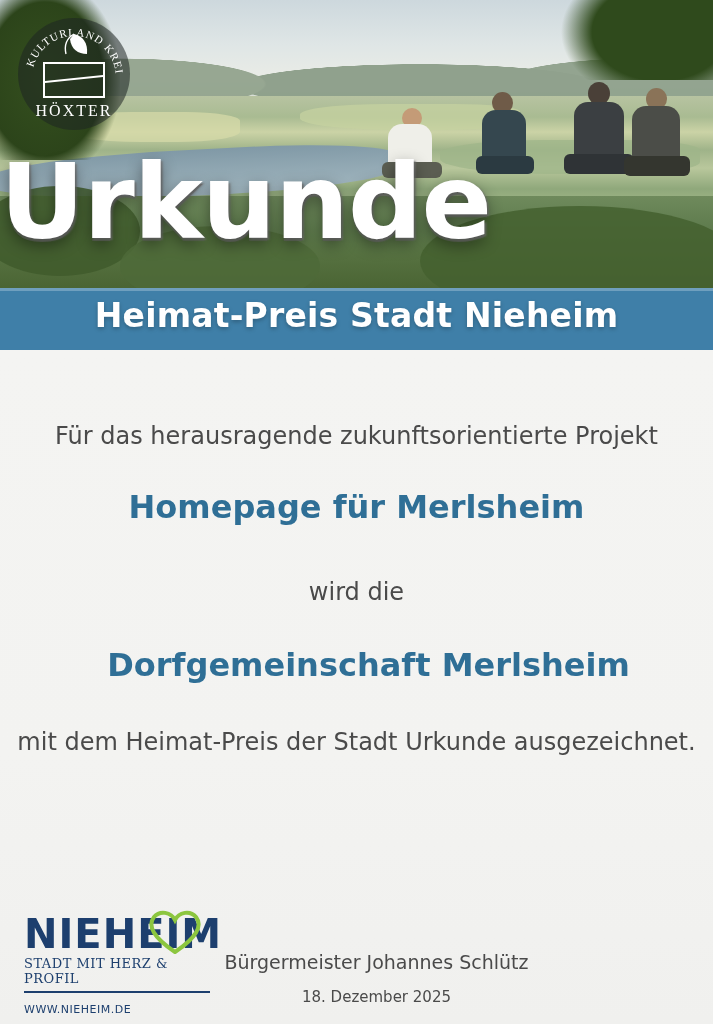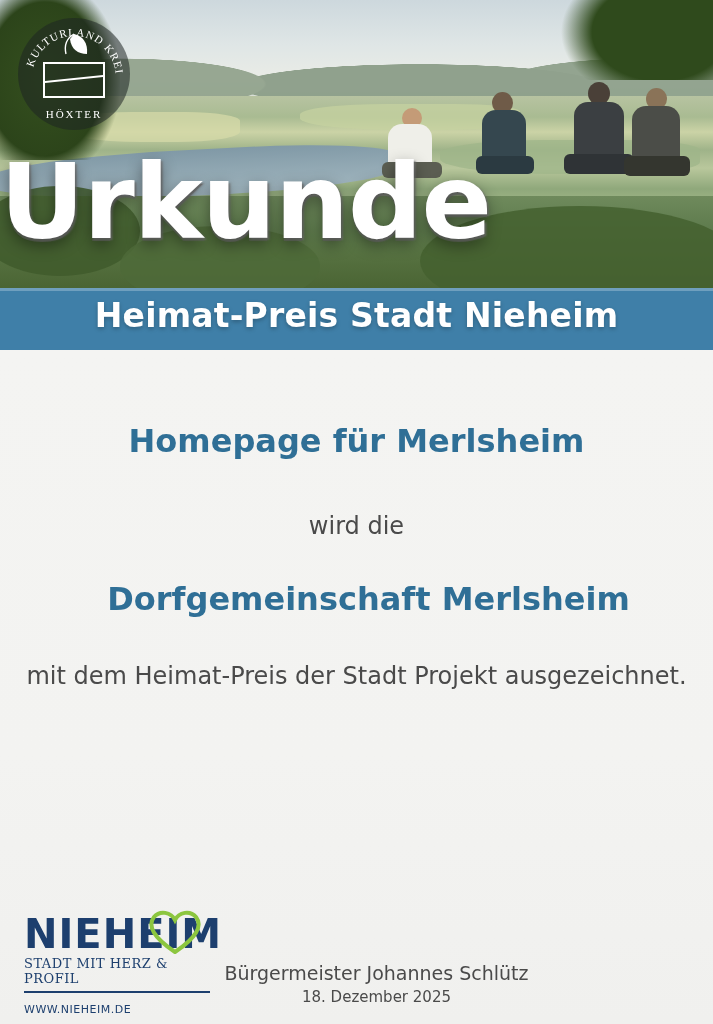--- a/index.html
+++ b/index.html
@@ -118,21 +118,21 @@
     height: 2px; background: #fff;
     transform: skewY(-6deg);
   }
   .logo-ring-text {
     position: absolute; left: 0; top: 0; width: 112px; height: 112px;
   }
   .logo-ring-text text { font-size: 11px; letter-spacing: 1px; fill: #fff; font-family: "Liberation Serif", serif; }
   .logo-bottom-text {
     position: absolute; left: 0; bottom: 10px; width: 112px;
     text-align: center; font-family: "Liberation Serif", serif;
-    font-size: 11px; letter-spacing: 2px; color: #fff;
+    font-size: 16px; letter-spacing: 2px; color: #fff;
   }
 
   
   .title-wrap {
     position: absolute;
     left: 0; top: 150px; width: 713px;
     text-align: left;
     z-index: 5;
   }
   .title-main {
@@ -253,21 +253,21 @@
     width: 62px; height: 46px;
   }
   .signature {
     position: absolute;
     left: 0; bottom: 18px; width: 713px;
     text-align: center;
     font-family: "DejaVu Sans", sans-serif;
     color: #4a4a4a;
   }
   .sig-name { font-size: 19px; }
-  .sig-date { font-size: 15px; margin-top: 4px; }
+  .sig-date { font-size: 15px; margin-top: 15px; }
   .sig-block { padding-left: 40px; }
 </style>
 </head>
 <body>
 
 <div class="certificate">
 
   <div class="photo">
     <div class="sky"></div>
     <div class="hills"></div>
@@ -332,24 +332,25 @@
     <div class="title-main">Urkunde</div>
   </div>
 
   <div class="subtitle-bar">
     <div class="edge-top"></div>
   </div>
   <div class="subtitle">Heimat-Preis Stadt Nieheim</div>
 
   <div class="body-area">
     <div class="body-inner">
+      <div class="line-intro">Für das herausragende zukunftsorientierte Projekt</div>
       <div class="line-project">Homepage für Merlsheim</div>
       <div class="line-mid">wird die</div>
       <div class="line-recipient">Dorfgemeinschaft Merlsheim</div>
-      <div class="line-award">mit dem Heimat-Preis der Stadt Projekt ausgezeichnet.</div>
+      <div class="line-award">mit dem Heimat-Preis der Stadt Urkunde ausgezeichnet.</div>
     </div>
 
     <div class="footer">
 
       <div class="nieheim-logo">
         <svg class="heart" viewBox="0 0 62 46">
           <path d="M31 44 C10 30, 3 18, 10 9 C16 2, 27 4, 31 12 C35 4, 46 2, 52 9 C59 18, 52 30, 31 44 Z" fill="none" stroke="#8cc63f" stroke-width="4"></path>
         </svg>
         <div class="nieheim-word">NIEHEIM</div>
         <div class="nieheim-claim">STADT MIT HERZ &amp; PROFIL</div>

